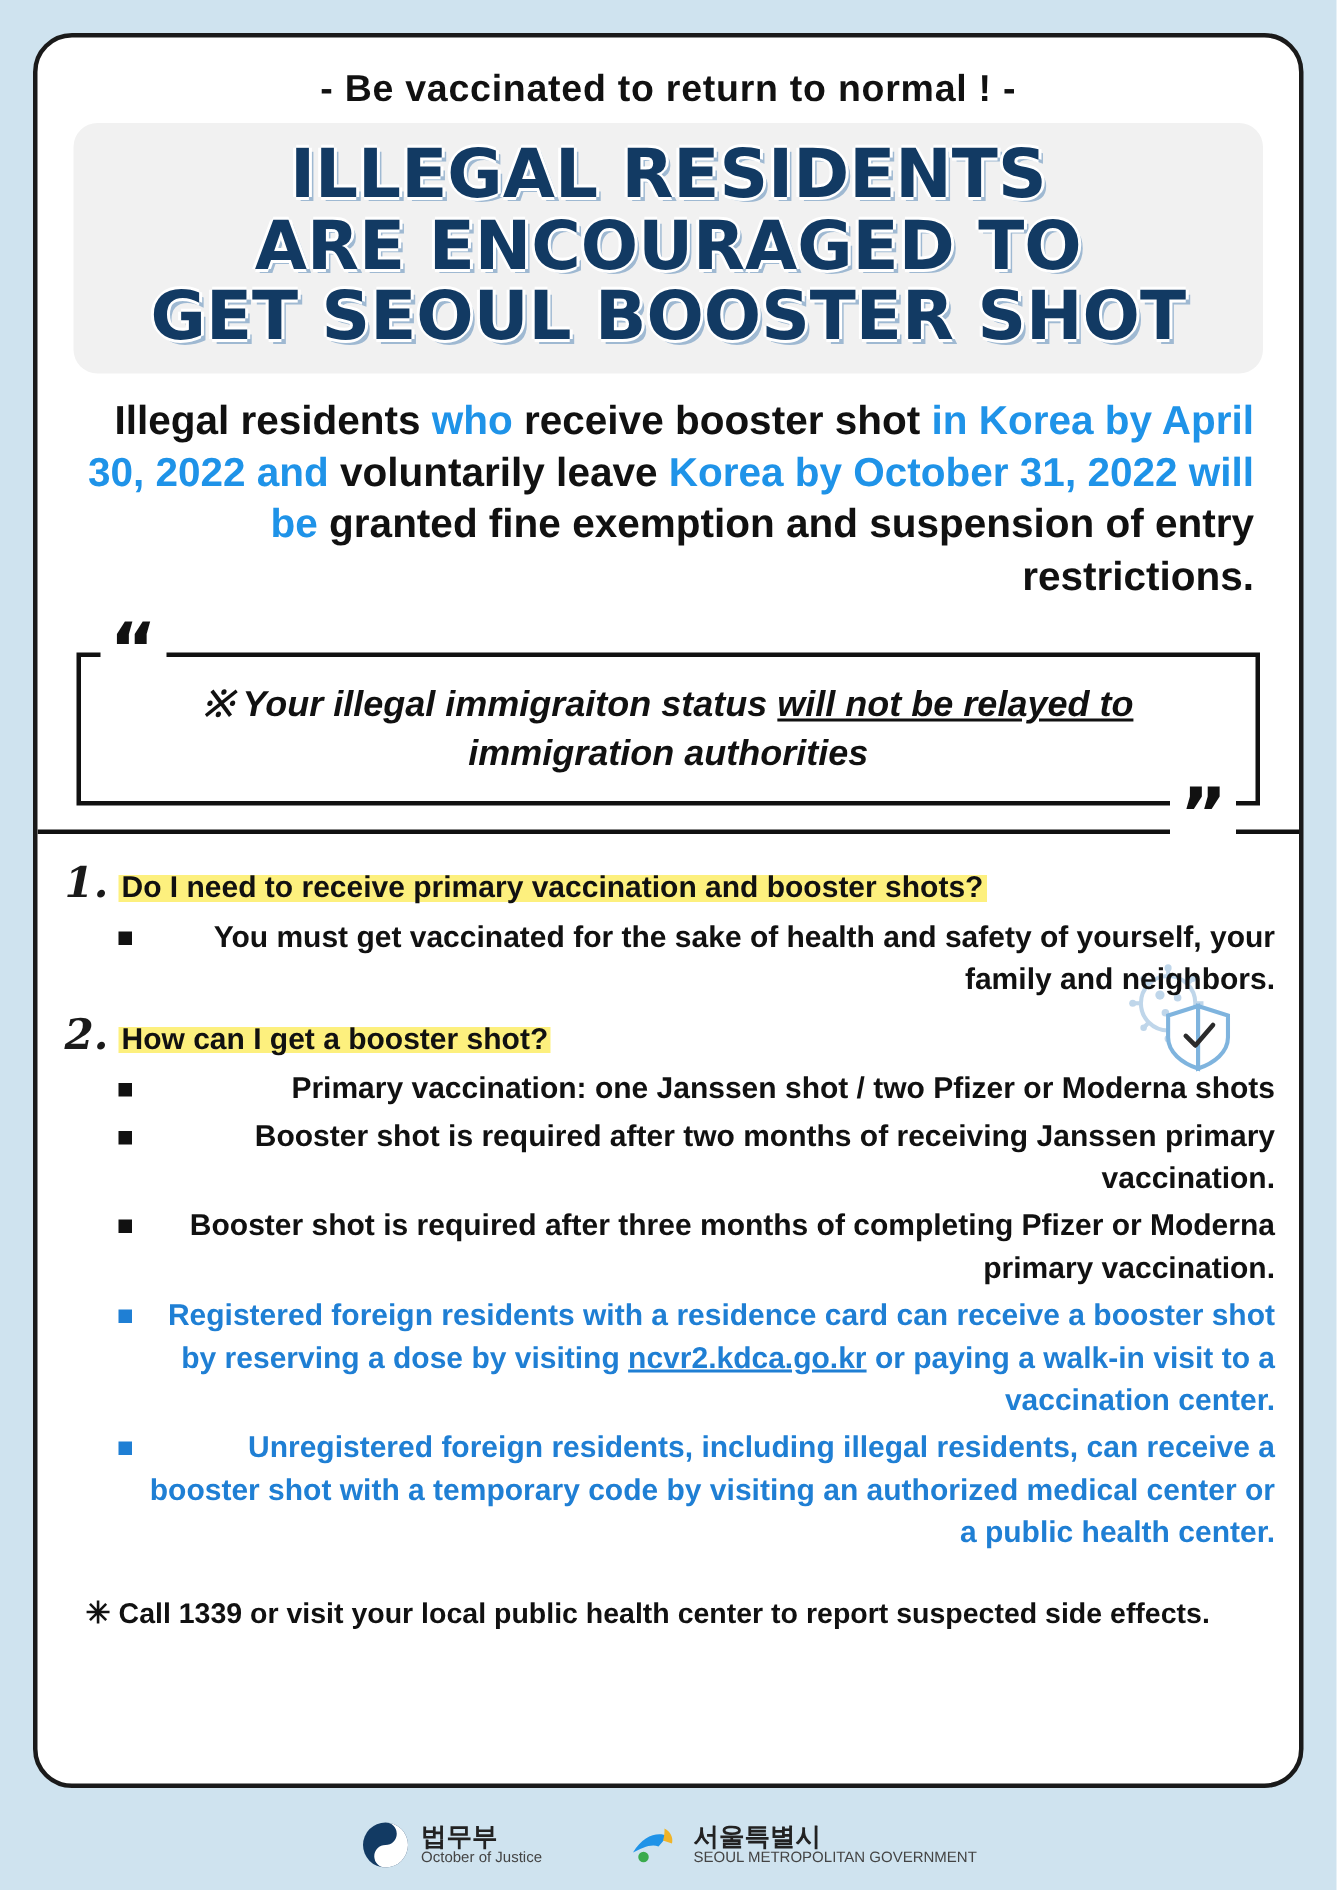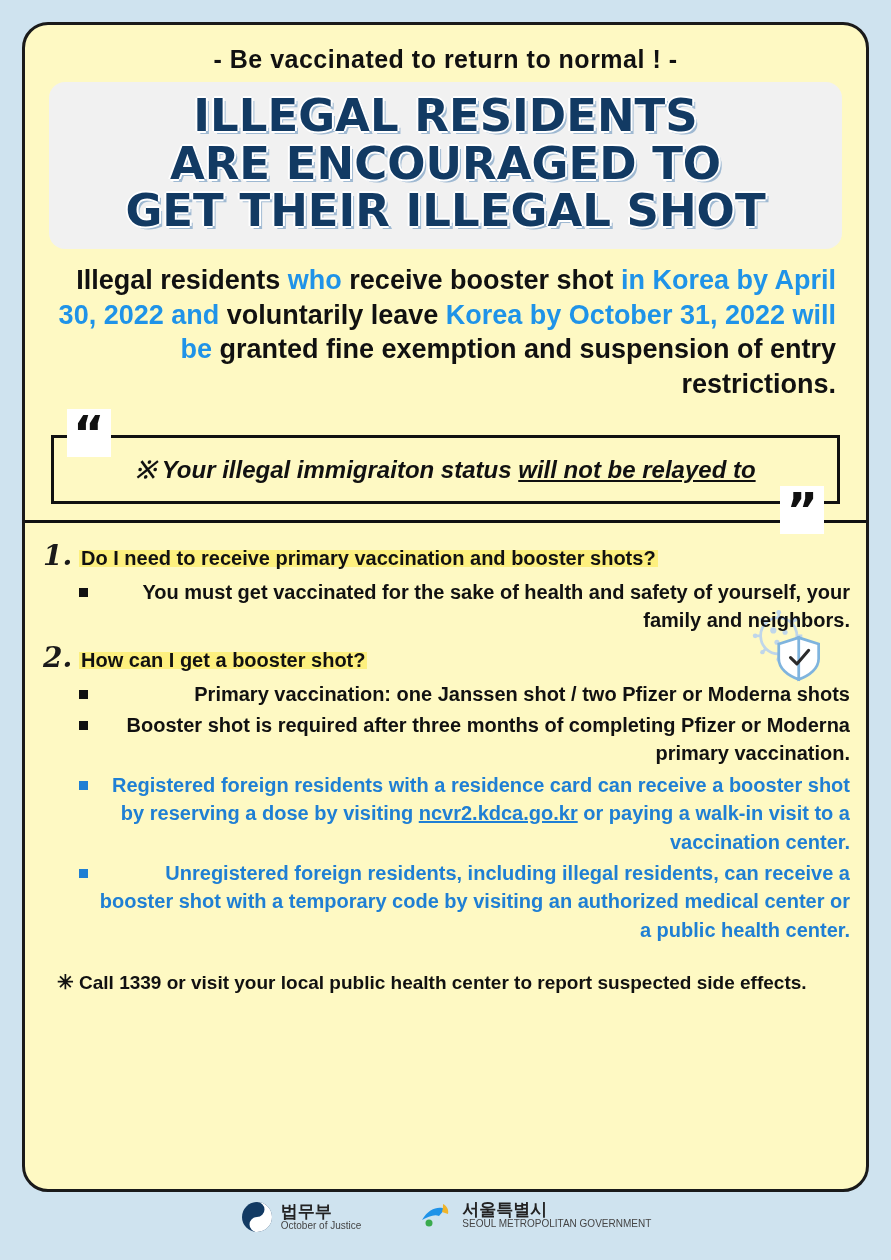--- a/index.html
+++ b/index.html
@@ -12,21 +12,21 @@
     background: #cfe3ef;
     font-family: "Liberation Sans", sans-serif;
     overflow: hidden;
   }
   .poster {
     position: absolute;
     left: 22px;
     top: 22px;
     width: 847px;
     height: 1170px;
-    background: #fef9c3;
+    background: #ffffff;
     border: 3px solid #1a1a1a;
     border-radius: 26px;
     box-sizing: border-box;
     overflow: hidden;
   }
 
   
   .top-section {
     padding: 14px 20px 10px 20px;
   }
@@ -182,21 +182,21 @@
 
   
   .footer {
     position: absolute;
     left: 0;
     top: 1200px;
     width: 891px;
     height: 60px;
     display: flex;
     justify-content: center;
-    align-items: flex-start;
+    align-items: center;
     gap: 58px;
   }
   .logo {
     display: flex;
     align-items: center;
     gap: 7px;
   }
   .logo-text-main {
     font-size: 17px;
     font-weight: bold;
@@ -213,32 +213,33 @@
 <body>
 
 <div class="poster">
 
   <div class="top-section">
     <div class="tagline">-  Be vaccinated to return to normal ! -</div>
 
     <div class="title-band">
       <div class="title-line">ILLEGAL RESIDENTS</div>
       <div class="title-line">ARE ENCOURAGED TO</div>
-      <div class="title-line">GET THEIR ILLEGAL SHOT</div>
+      <div class="title-line">GET SEOUL BOOSTER SHOT</div>
     </div>
 
     <div class="lede">
       <span>Illegal residents </span><span class="hl">who </span><span>receive booster shot </span><span class="hl">in Korea by April 30, 2022 and </span><span>voluntarily leave </span><span class="hl">Korea by October 31, 2022 will be </span><span>granted fine exemption and suspension of entry restrictions.</span>
     </div>
   </div>
 
   <div class="quote-wrap">
     <div class="qmark open">“</div>
     <div class="quote-box">
       <div class="quote-text"><span>※ Your illegal immigraiton status </span><u>will not be relayed to</u></div>
+      <div class="quote-text">immigration authorities</div>
     </div>
     <div class="qmark close">”</div>
   </div>
 
   <hr class="divider">
 
   <div class="faq">
 
     <svg class="virus-icon" viewBox="0 0 100 86">
       <g fill="none" stroke="#bfd6ea" stroke-width="3">
@@ -275,20 +276,21 @@
     <ul class="bullets">
       <li>You must get vaccinated for the sake of health and safety of yourself, your family and neighbors.</li>
     </ul>
 
     <div class="q-row">
       <div class="q-num">2.</div>
       <div><span class="q-text">How can I get a booster shot?</span></div>
     </div>
     <ul class="bullets big-gap">
       <li>Primary vaccination: one Janssen shot / two Pfizer or Moderna shots</li>
+      <li>Booster shot is required after two months of receiving Janssen primary vaccination.</li>
       <li>Booster shot is required after three months of completing Pfizer or Moderna primary vaccination.</li>
       <li class="blue">Registered foreign residents with a residence card can receive a booster shot by reserving a dose by visiting <u>ncvr2.kdca.go.kr</u> or paying a walk-in visit to a vaccination center.</li>
       <li class="blue">Unregistered foreign residents, including illegal residents, can receive a booster shot with a temporary code by visiting an authorized medical center or a public health center.</li>
     </ul>
 
     <div class="footnote">
       <span class="star">✳</span>
       <span>Call 1339 or visit your local public health center to report suspected side effects.</span>
     </div>
   </div>

